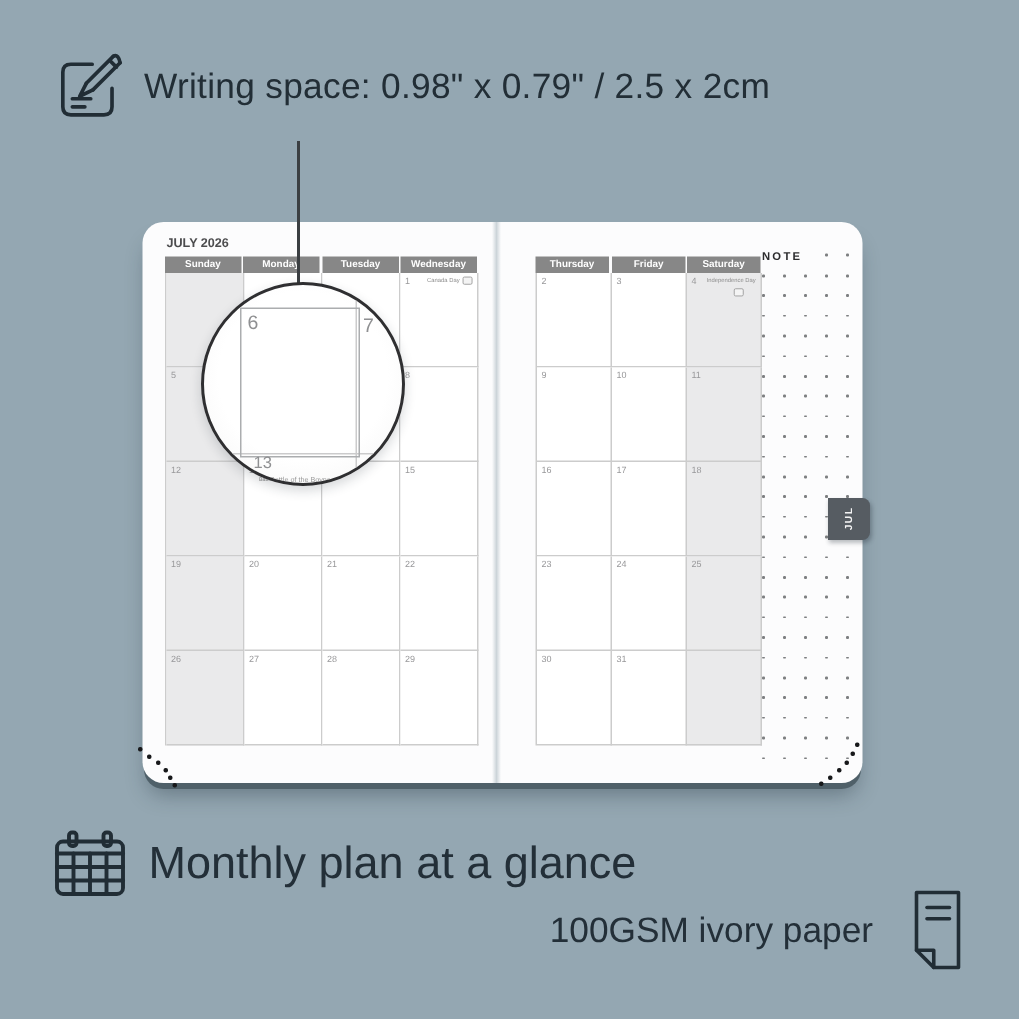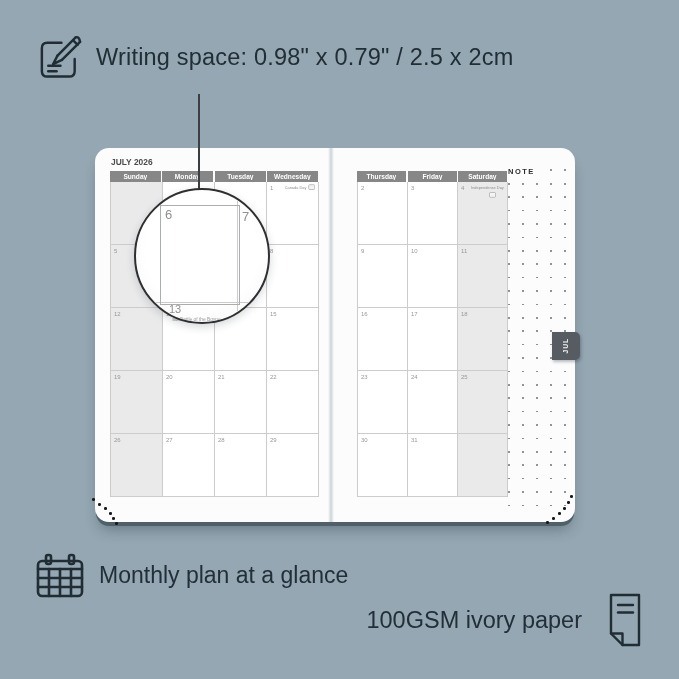--- a/index.html
+++ b/index.html
@@ -63,21 +63,21 @@
   .lens-d6{position:absolute;left:29px;top:17px;font-size:13px;color:#8f9092;}
   .lens-d7{position:absolute;left:106px;top:19px;font-size:13px;color:#8f9092;}
   .lens-d13{position:absolute;left:33px;top:113px;font-size:11px;color:#8f9092;}
   .lens-hol{position:absolute;left:44px;top:127px;transform:scale(.6);transform-origin:0 0;
     font-size:8px;color:#9a9a9a;white-space:nowrap;}
 
   .stitch-dot{position:absolute;width:2.6px;height:2.6px;border-radius:50%;background:#17181a;z-index:7;}
 
   
   .caption-monthly{position:absolute;left:36px;top:553px;display:flex;align-items:center;gap:15px;color:#232f38;}
-  .caption-monthly .cap-text{font-size:23px;font-weight:500;}
+  .caption-monthly .cap-text{font-size:30px;font-weight:500;}
   .caption-paper{position:absolute;right:34px;top:592px;display:flex;align-items:center;gap:21px;color:#232f38;}
   .caption-paper .cap-text{font-size:23.5px;font-weight:500;}
 </style>
 </head>
 <body>
 
 <div class="canvas">
 
   <div class="top-caption">
     <svg width="47" height="47" viewBox="0 0 48 48" fill="none" stroke="#212d35" stroke-width="2.5" stroke-linecap="round" stroke-linejoin="round">

